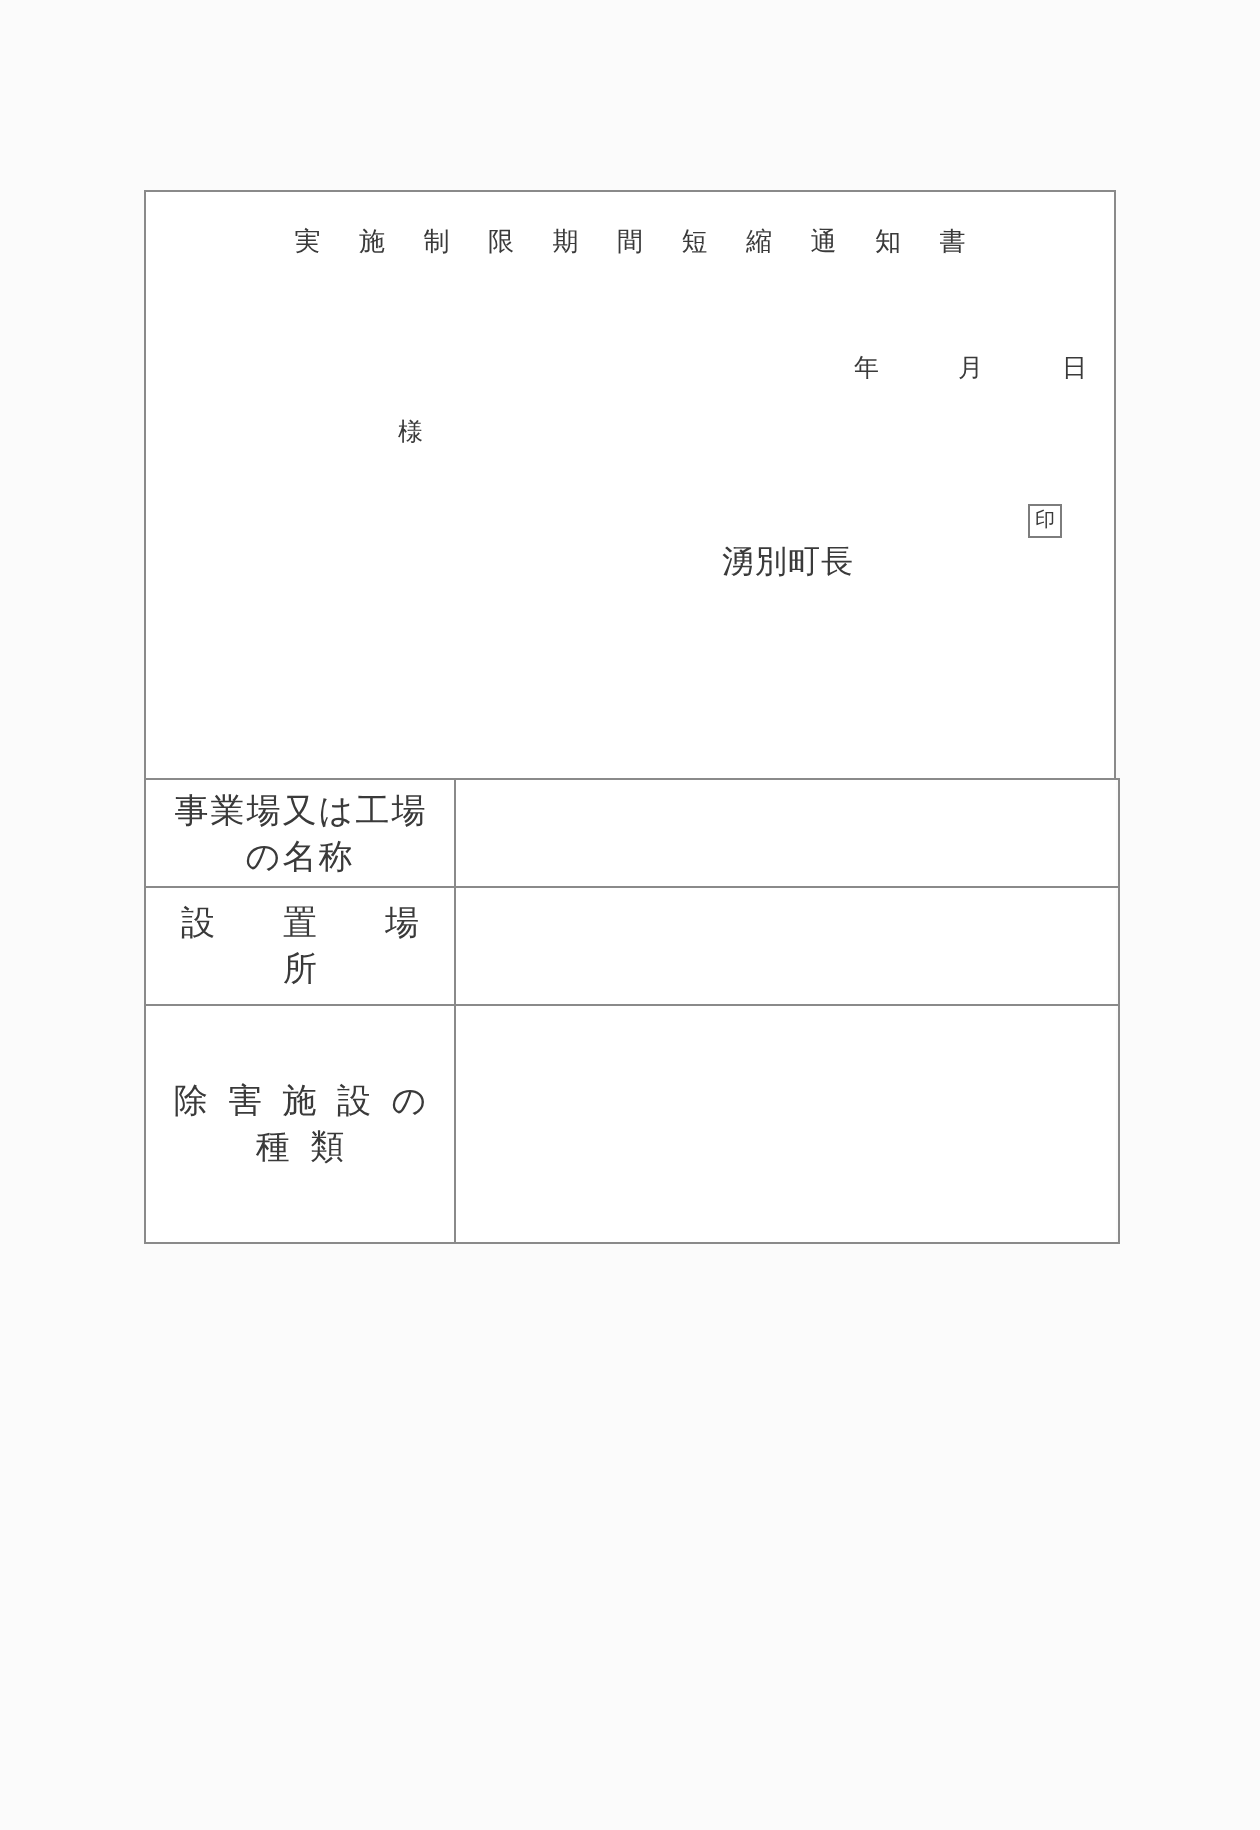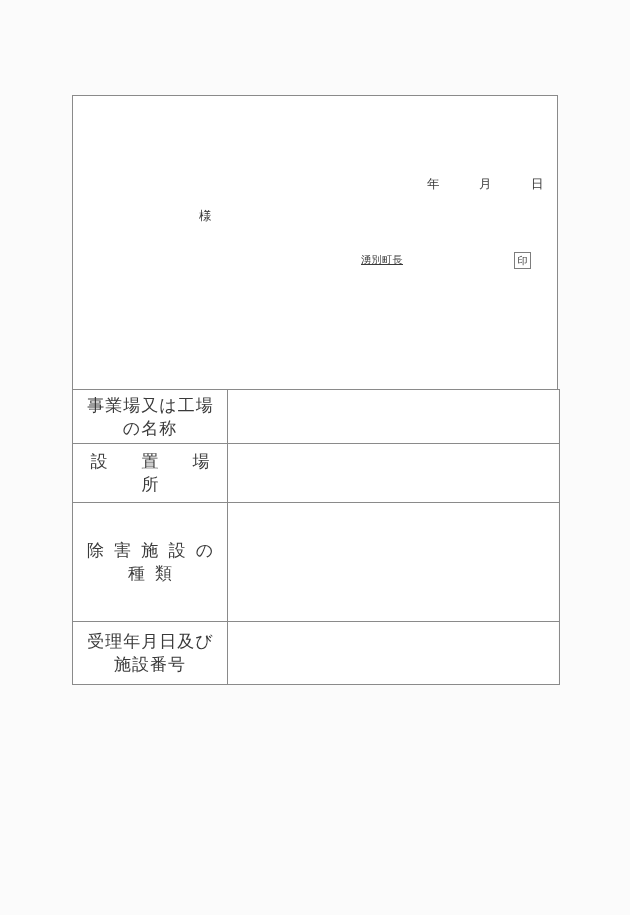--- a/index.html
+++ b/index.html
@@ -66,24 +66,23 @@
   #issuer-row {
     position: absolute;
     left: 0;
     right: 13px;
     top: 156px;
     height: 20px;
   }
   #issuer-name {
     position: absolute;
     left: 288px;
-    top: 1px;
-    font-size: 10px;
+    top: 19px;
+    font-size: 16px;
     letter-spacing: 0.5px;
-    text-decoration: underline;
   }
   #seal-box {
     position: absolute;
     right: 13px;
     top: 0;
     width: 15px;
     height: 15px;
     border: 1px solid #7d7d7d;
     font-size: 10px;
     line-height: 15px;
@@ -143,20 +142,21 @@
   .row-type   { height: 119px; font-family: Liberation Mono, monospace; }
   .row-accept { height: 63px; }
 </style>
 </head>
 <body>
 
 <div id="form-sheet">
 
   <div id="header-block">
 
+    <div id="doc-title">実 施 制 限 期 間 短 縮 通 知 書</div>
 
     <div id="date-line">年　　　月　　　日</div>
 
     <div id="recipient-line">様</div>
 
     <div id="issuer-row">
       <span id="issuer-name">湧別町長</span>
       <span id="seal-box">印</span>
     </div>
 
@@ -182,24 +182,16 @@
         </td>
       </tr>
       <tr class="row-type">
         <td class="label-cell">
           <span>除 害 施 設 の 種 類</span>
         </td>
         <td class="value-cell">
           <span></span>
         </td>
       </tr>
-      <tr class="row-accept">
-        <td class="label-cell">
-          <span class="spread-tight">受理年月日及び施設番号</span>
-        </td>
-        <td class="value-cell">
-          <span></span>
-        </td>
-      </tr>
     </tbody>
   </table>
 
 </div>
 
 </body></html>

